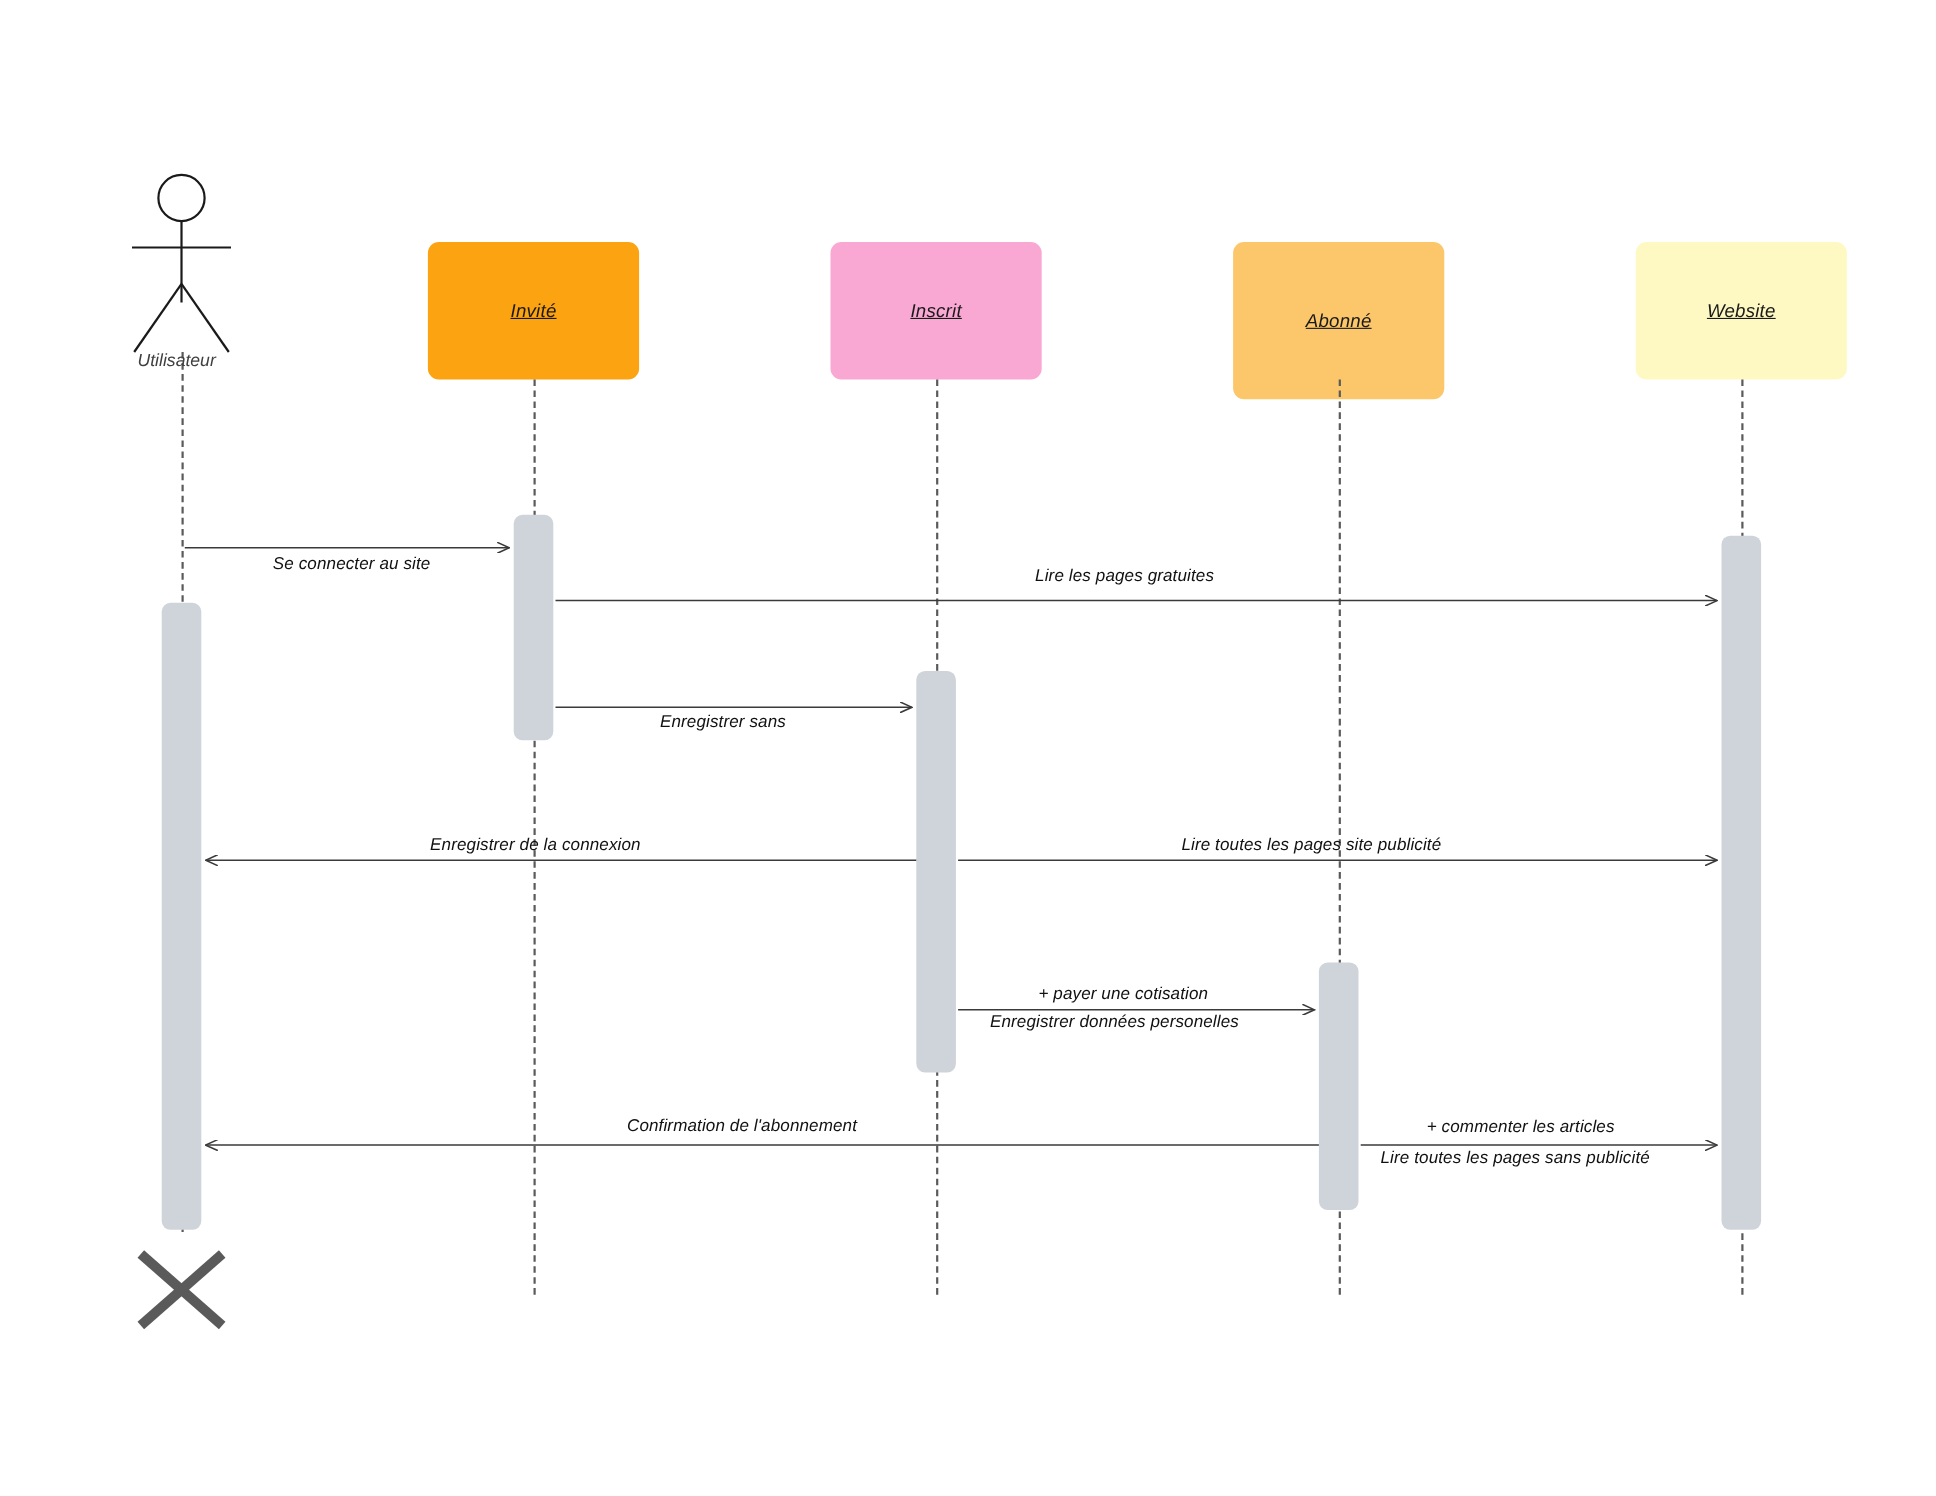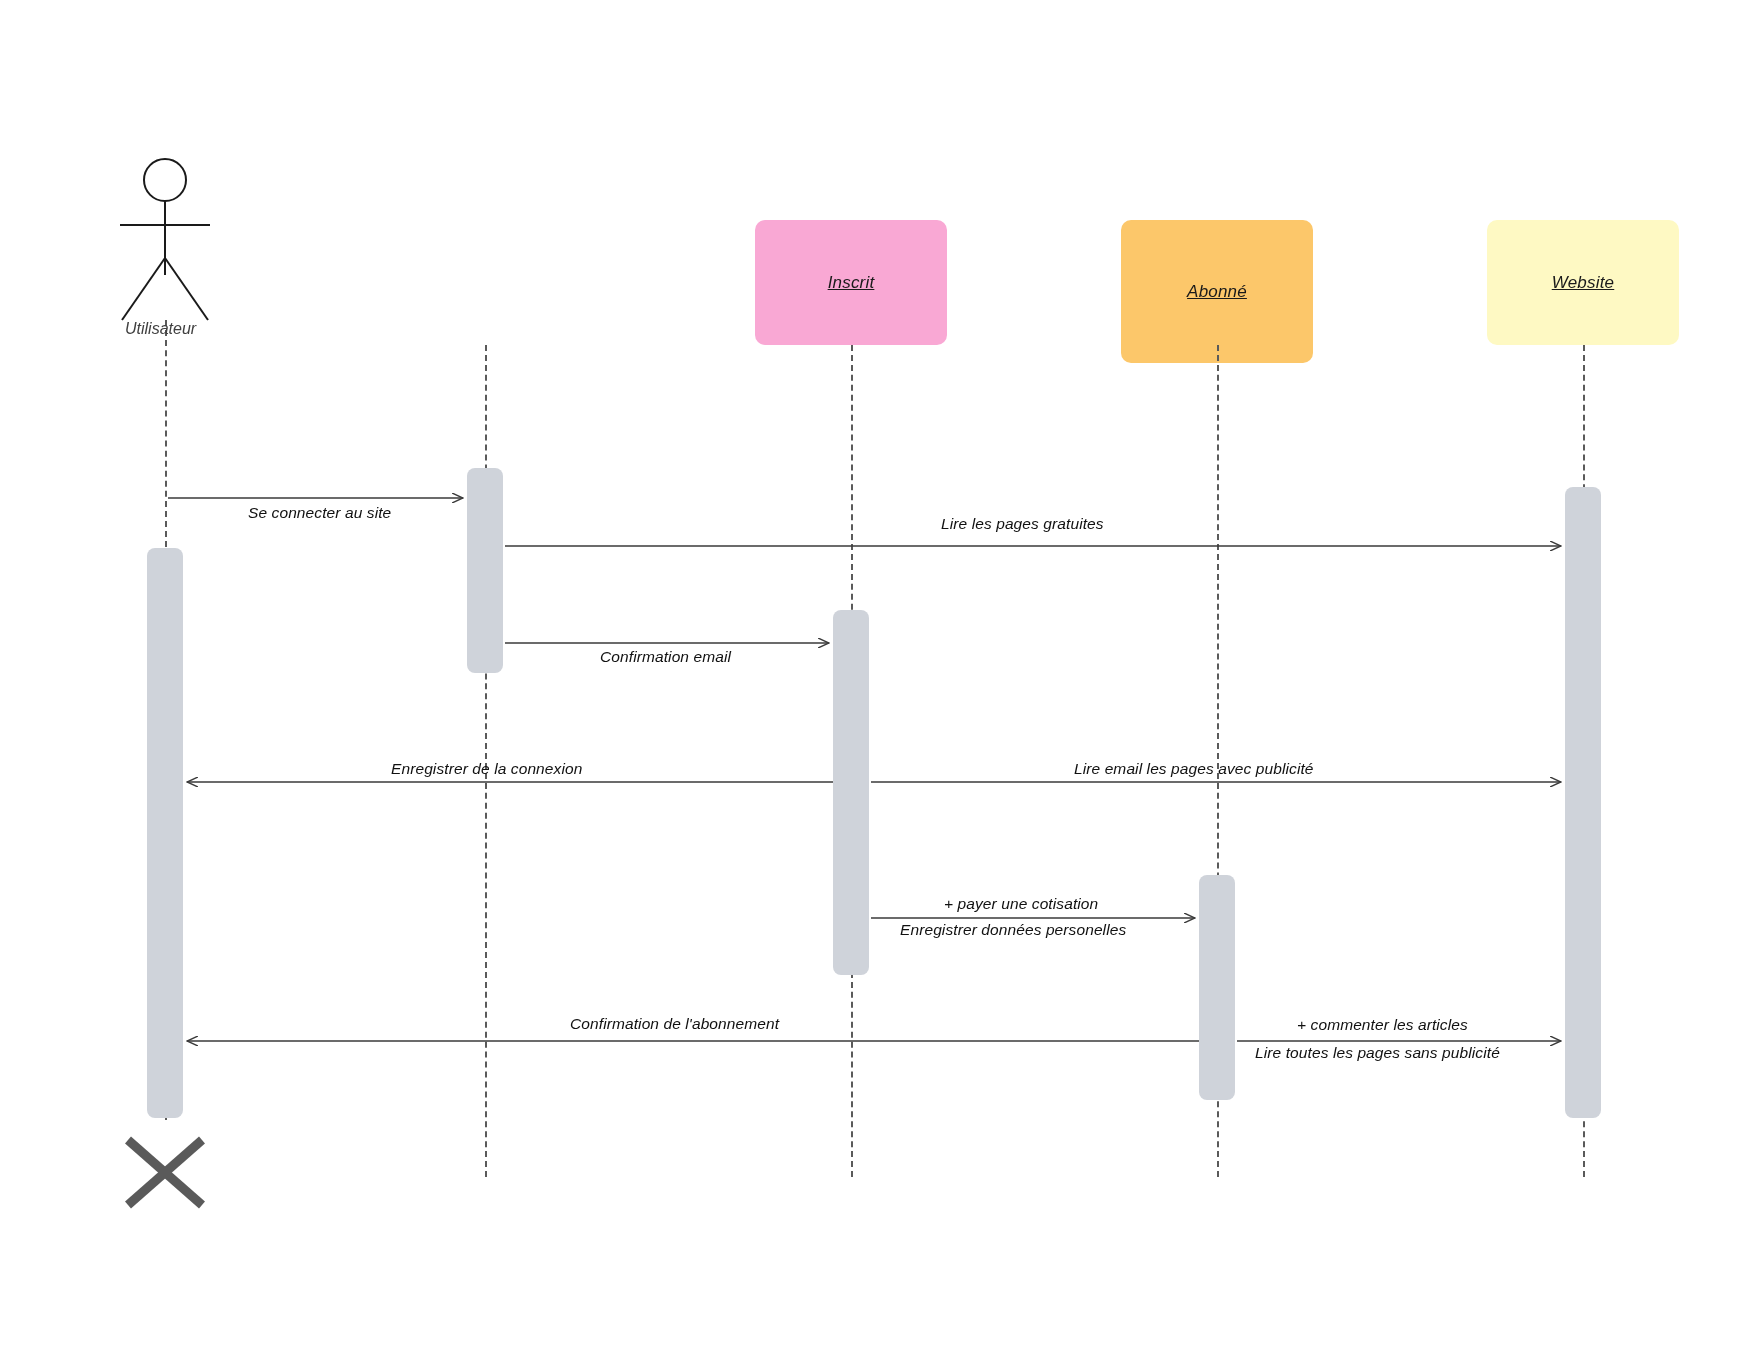--- a/index.html
+++ b/index.html
@@ -66,20 +66,23 @@
     width: 1760px;
     height: 1360px;
     pointer-events: none;
   }
 </style>
 </head>
 <body>
 
 <div id="canvas">
 
+  <div class="lifeline-box" style="left:389px; top:220px; width:192px; height:125px; background:#fca311;">
+    <span class="lifeline-title">Invité</span>
+  </div>
   <div class="lifeline-box" style="left:755px; top:220px; width:192px; height:125px; background:#f9a8d4;">
     <span class="lifeline-title">Inscrit</span>
   </div>
   <div class="lifeline-box" style="left:1121px; top:220px; width:192px; height:143px; background:#fcc76a;">
     <span class="lifeline-title">Abonné</span>
   </div>
   <div class="lifeline-box" style="left:1487px; top:220px; width:192px; height:125px; background:#fef9c3;">
     <span class="lifeline-title">Website</span>
   </div>
 
@@ -125,22 +128,22 @@
     <line x1="871" y1="782" x2="1561" y2="782" stroke="#3a3a3a" stroke-width="1.4" marker-end="url(#arrowR)"></line>
     <line x1="871" y1="918" x2="1195" y2="918" stroke="#3a3a3a" stroke-width="1.4" marker-end="url(#arrowR)"></line>
     <line x1="1199" y1="1041" x2="187" y2="1041" stroke="#3a3a3a" stroke-width="1.4" marker-end="url(#arrowL)"></line>
     <line x1="1237" y1="1041" x2="1561" y2="1041" stroke="#3a3a3a" stroke-width="1.4" marker-end="url(#arrowR)"></line>
   </svg>
 
   <div class="actor-label" style="left:125px; top:320px;">Utilisateur</div>
 
   <div class="msg-label" style="left:248px; top:504px;">Se connecter au site</div>
   <div class="msg-label" style="left:941px; top:515px;">Lire les pages gratuites</div>
-  <div class="msg-label" style="left:600px; top:648px;">Confirmation email</div>
+  <div class="msg-label" style="left:600px; top:648px;">Enregistrer sans</div>
   <div class="msg-label" style="left:391px; top:760px;">Enregistrer de la connexion</div>
-  <div class="msg-label" style="left:1074px; top:760px;">Lire email les pages avec publicité</div>
+  <div class="msg-label" style="left:1074px; top:760px;">Lire toutes les pages site publicité</div>
   <div class="msg-label" style="left:944px; top:895px;">+ payer une cotisation</div>
   <div class="msg-label" style="left:900px; top:921px;">Enregistrer données personelles</div>
   <div class="msg-label" style="left:570px; top:1015px;">Confirmation de l'abonnement</div>
   <div class="msg-label" style="left:1297px; top:1016px;">+ commenter les articles</div>
   <div class="msg-label" style="left:1255px; top:1044px;">Lire toutes les pages sans publicité</div>
 
 </div>
 
 </body></html>

